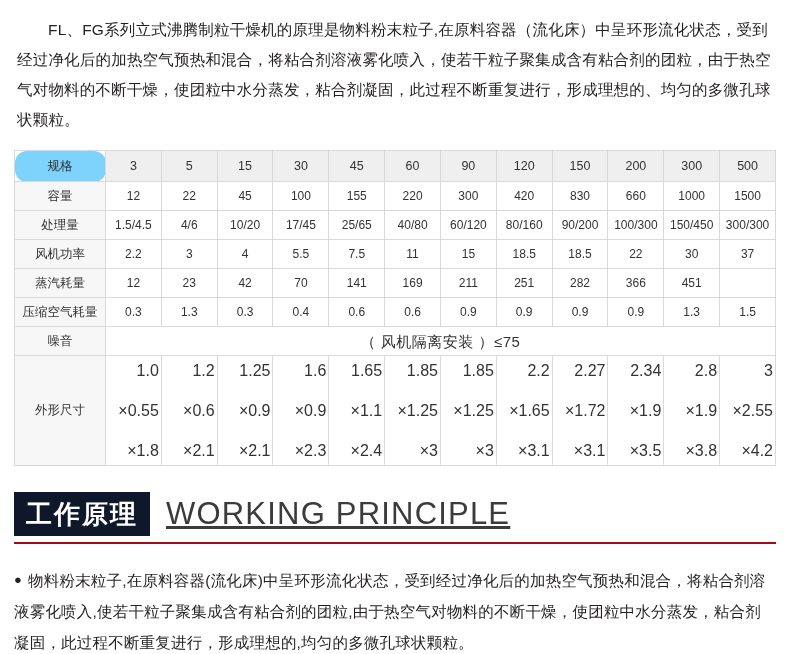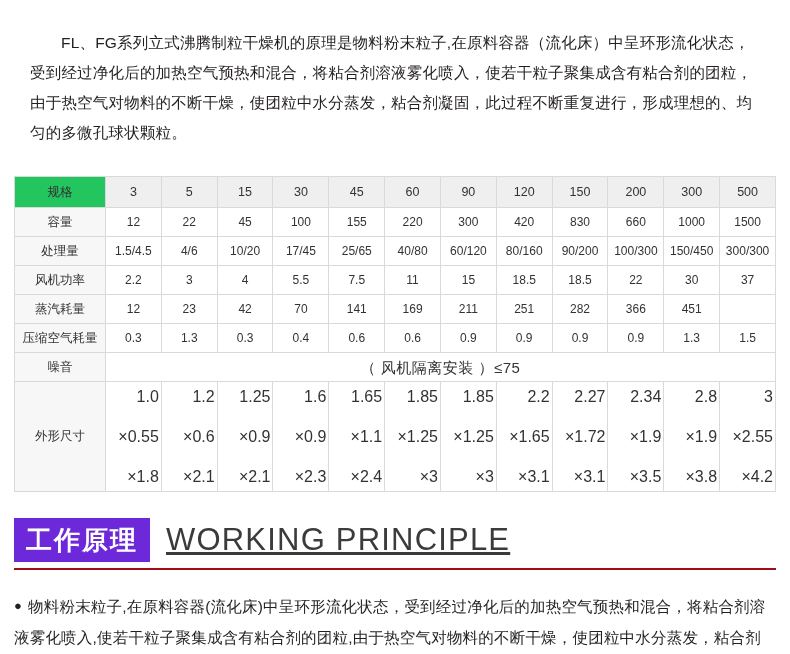--- a/index.html
+++ b/index.html
@@ -13,21 +13,21 @@
     font-family: "Liberation Sans", sans-serif;
     color: #231f20;
     overflow: hidden;
   }
   .page {
     position: relative;
     width: 790px;
     height: 654px;
   }
   .intro {
-    margin: 16px;
+    margin: 3px;
     padding: 12px 14px 0 14px;
     font-size: 15.5px;
     line-height: 30px;
     text-indent: 2em;
     letter-spacing: 0.2px;
     color: #231f20;
   }
   .table-wrap {
     padding: 12px 14px 0 14px;
   }
@@ -52,21 +52,22 @@
     height: 30px;
     font-size: 12.5px;
     color: #333333;
   }
   table.spec td.rowhead {
     background: #f7f7f7;
     width: 86px;
     font-size: 12.5px;
   }
   table.spec tr.head td.rowhead {
-    background: #22c55e;
+    background: #7dd3fc;
+    border-radius: 12px;
   }
   table.spec td.noise {
     font-size: 15px;
     letter-spacing: 0.5px;
   }
   table.spec td.dim {
     height: 76px;
     padding: 4px 2px;
   }
   .dimcell {
@@ -79,21 +80,21 @@
     gap: 19px;
   }
   .section-head {
     margin-top: 26px;
     padding: 0 14px;
     display: flex;
     align-items: stretch;
     height: 44px;
   }
   .section-head .cn {
-    background: #6d28d9;
+    background: #0f172a;
     color: #ffffff;
     font-size: 26px;
     font-weight: bold;
     letter-spacing: 2px;
     padding: 14px 12px;
     display: flex;
     align-items: center;
     line-height: 1;
     text-align: center;
   }

